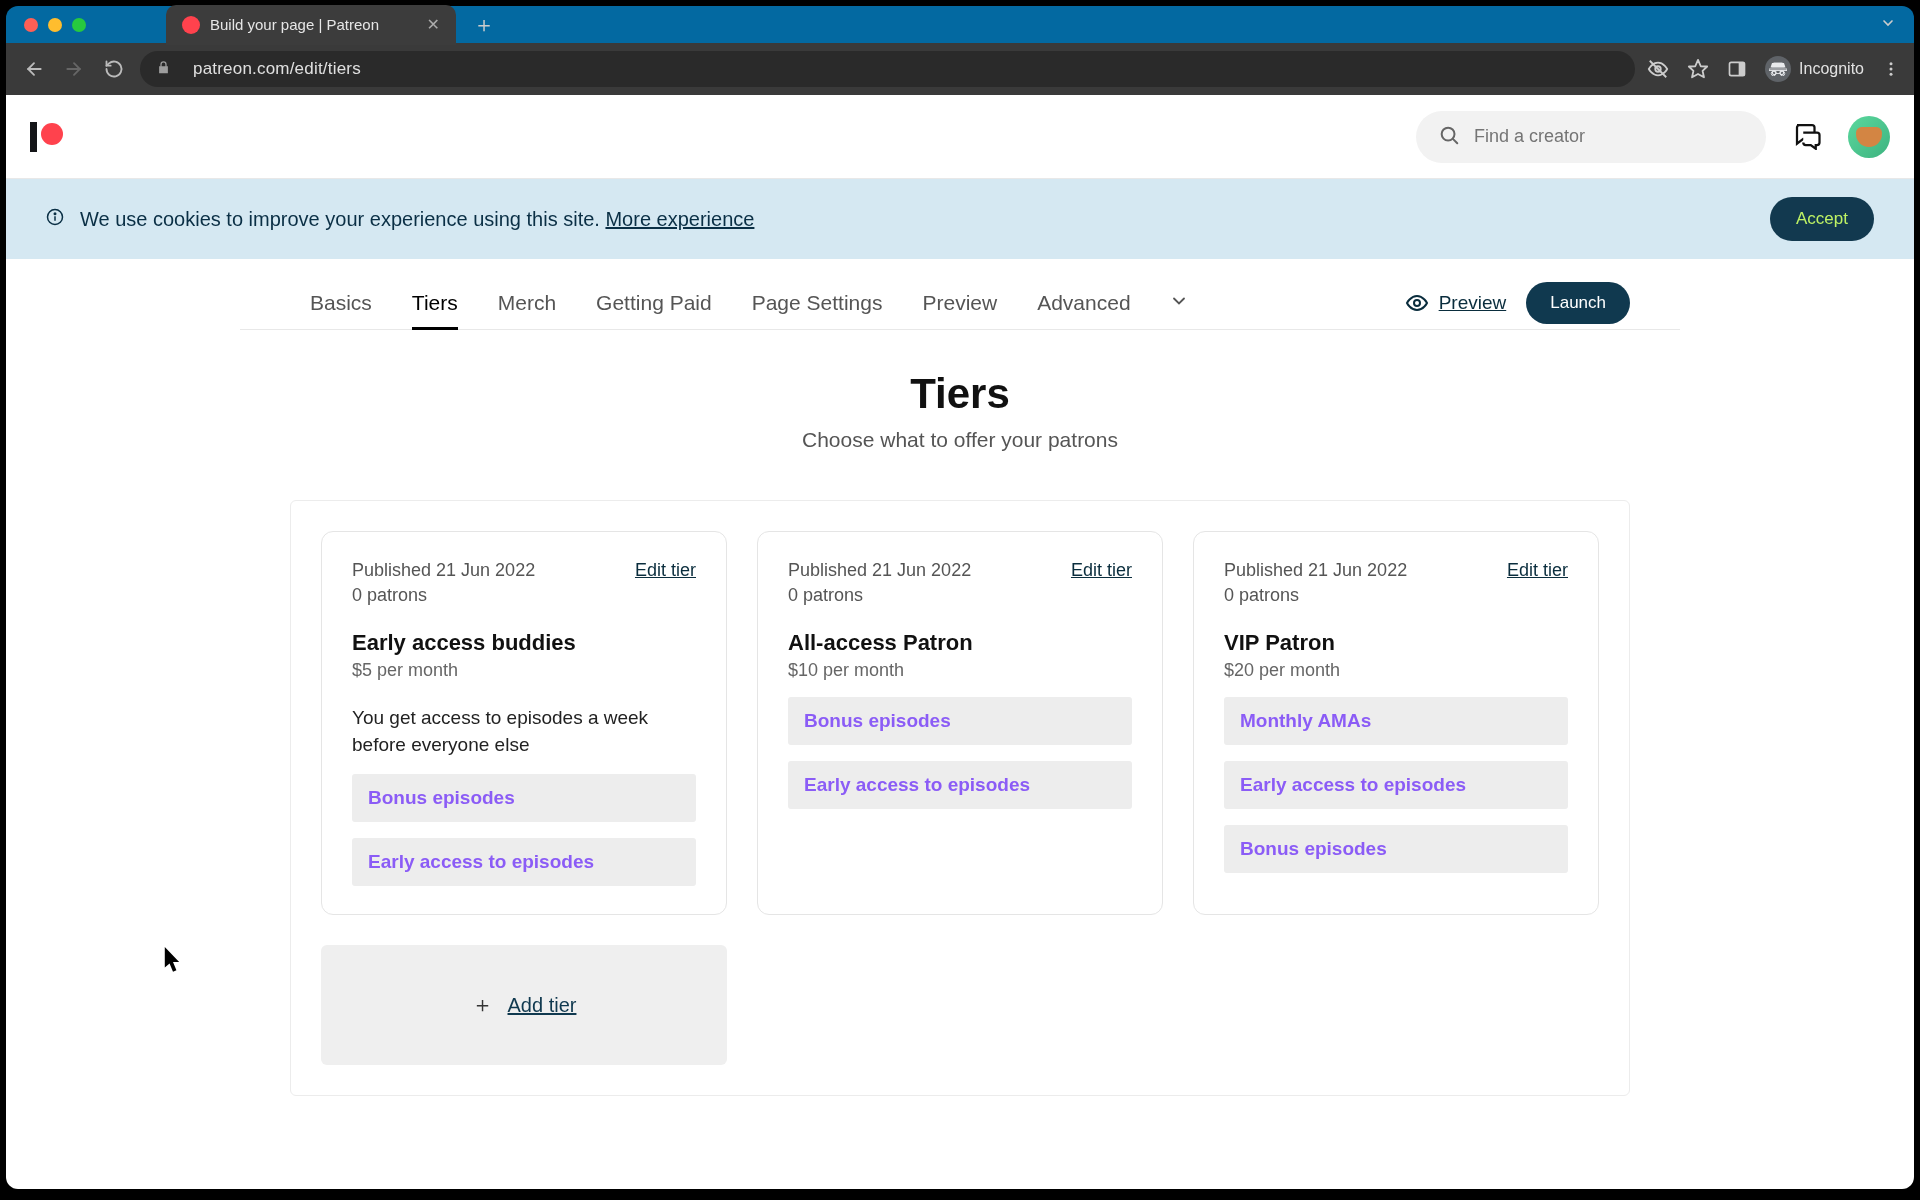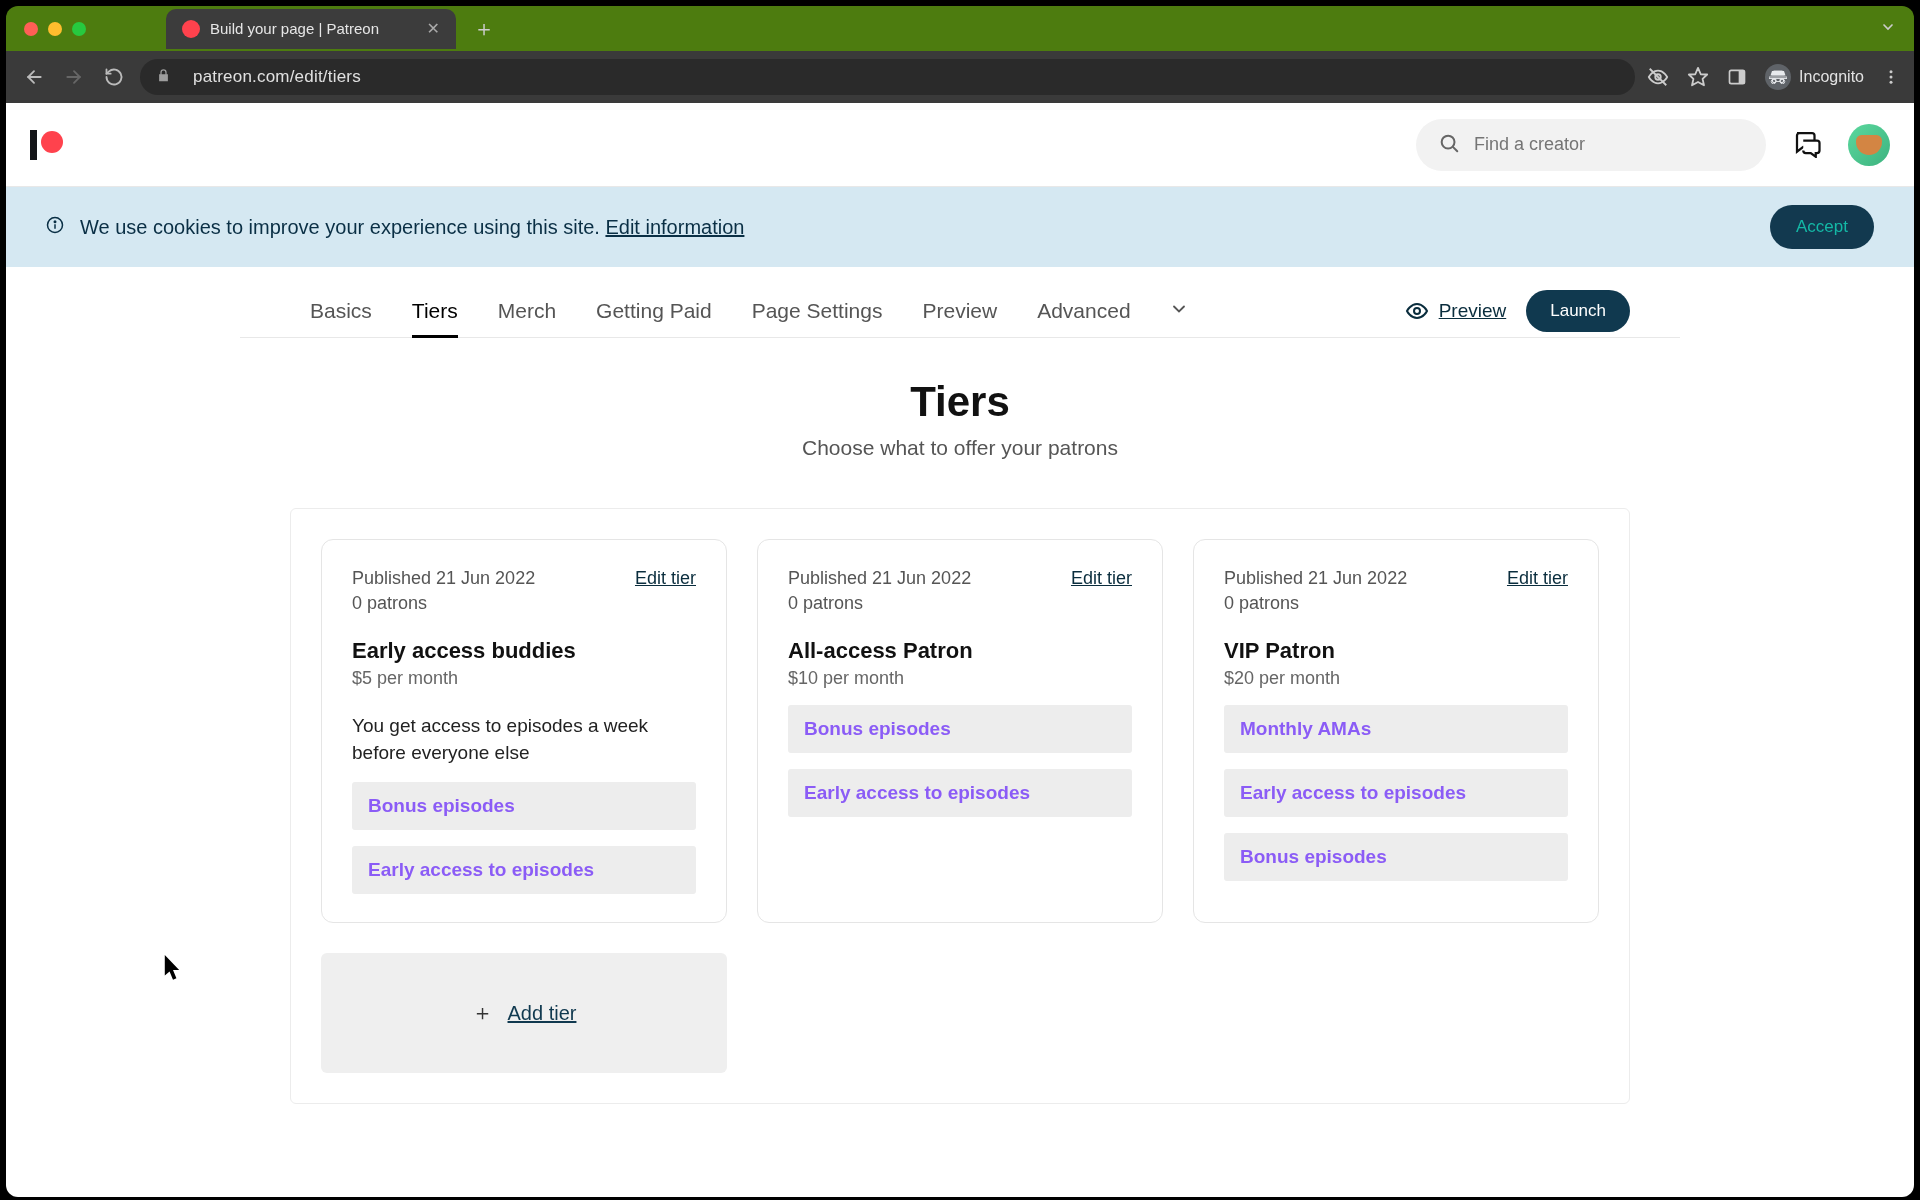--- a/index.html
+++ b/index.html
@@ -1,19 +1,19 @@
 <!DOCTYPE html>
 <html><head>
   <meta charset="utf-8">
   <style>
     * { margin: 0; padding: 0; box-sizing: border-box; font-family: -apple-system, BlinkMacSystemFont, "Segoe UI", Helvetica, Arial, sans-serif; }
     body { background: #000; width: 1920px; height: 1200px; overflow: hidden; position: relative; }
     
     
-    .window-chrome { height: 45px; background: #4d7c0f; display: flex; align-items: center; padding: 0 12px; border-radius: 12px 12px 0 0; margin: 6px 6px 0 6px; position: relative; }
+    .window-chrome { height: 37px; background: #0369a1; display: flex; align-items: center; padding: 0 12px; border-radius: 12px 12px 0 0; margin: 6px 6px 0 6px; position: relative; }
     .traffic-lights { display: flex; gap: 10px; padding-left: 6px; }
     .tl { width: 14px; height: 14px; border-radius: 50%; }
     .tl.red { background: #ff5f56; }
     .tl.yellow { background: #ffbd2e; }
     .tl.green { background: #27c93f; }
     .tab-strip { display: flex; align-items: center; margin-left: 80px; height: 100%; }
     .browser-tab { background: #3c3c3c; height: 40px; display: flex; align-items: center; padding: 0 16px; border-radius: 10px 10px 0 0; min-width: 290px; gap: 10px; color: #e6e6e6; font-size: 15px; position: relative; }
     .tab-favicon { width: 18px; height: 18px; border-radius: 50%; background: #ff424d; display: inline-block; position: relative; }
     .tab-favicon::before { content: ""; position: absolute; left: -4px; top: 2px; width: 4px; height: 14px; background: #fff; border-radius: 2px; display:none;}
     .tab-close { margin-left: auto; color: #aaa; font-size: 16px; cursor: pointer; }
@@ -47,21 +47,21 @@
     .chat-icon { margin: 0 26px; cursor: pointer; }
     .avatar-img { width: 42px; height: 42px; border-radius: 50%; background: linear-gradient(135deg,#5bd89e,#3db37f); display:flex; align-items:center; justify-content:center; overflow:hidden; }
     .avatar-img::after { content:""; width: 26px; height: 20px; background: #d38543; border-radius: 6px 6px 14px 14px; }
     
     
     .cookie-banner { background: #d5e8f2; padding: 18px 40px; display: flex; align-items: center; }
     .cookie-info-icon { margin-right: 16px; color: #0a2f45; }
     .cookie-text { font-size: 20px; color: #0a2f45; }
     .cookie-link { text-decoration: underline; color: #0a2f45; cursor: pointer; }
     .cookie-spacer { flex: 1; }
-    .accept-btn { background: #12394f; color: #14b8a6; border: none; height: 44px; padding: 0 26px; border-radius: 22px; font-size: 17px; cursor: pointer; }
+    .accept-btn { background: #12394f; color: #bef264; border: none; height: 44px; padding: 0 26px; border-radius: 22px; font-size: 17px; cursor: pointer; }
     
     
     .tabs-row { max-width: 1440px; margin: 0 auto; display: flex; align-items: center; padding: 18px 50px 0 50px; border-bottom: 1px solid #e8e8e8; }
     .tab-link { font-size: 21px; color: #555; padding: 14px 20px; cursor: pointer; position: relative; }
     .tab-link.active { color: #000; font-weight: 500; }
     .tab-link.active::after { content:""; position:absolute; left:20px; right:20px; bottom:-1px; height:3px; background:#000; }
     .tab-dropdown { margin-left: 8px; color:#555; cursor:pointer; padding:10px; }
     .tabs-spacer { flex: 1; }
     .preview-action { display:flex; align-items:center; gap:10px; color:#0a2d3d; cursor:pointer; margin-right: 20px; }
     .preview-action span { text-decoration: underline; font-size: 19px; }
@@ -212,21 +212,21 @@
 
   <div class="cookie-banner">
     <span class="cookie-info-icon">
       <svg width="18" height="18" viewBox="0 0 24 24" fill="none" stroke="currentColor" stroke-width="2">
           <circle cx="12" cy="12" r="10"></circle>
           <line x1="12" y1="11" x2="12" y2="17"></line>
           <circle cx="12" cy="7.5" r="1" fill="currentColor"></circle>
         </svg>
     </span>
     <span class="cookie-text">
-      <span>We use cookies to improve your experience using this site. </span><a class="cookie-link">Edit information</a>
+      <span>We use cookies to improve your experience using this site. </span><a class="cookie-link">More experience</a>
     </span>
     <div class="cookie-spacer"></div>
     <button class="accept-btn">Accept</button>
   </div>
 
   <div class="tabs-row">
     <div id="nav-tabs-container" style="display:flex;">
         <div class="tab-link">Basics</div>
         <div class="tab-link active">Tiers</div>
         <div class="tab-link">Merch</div>

